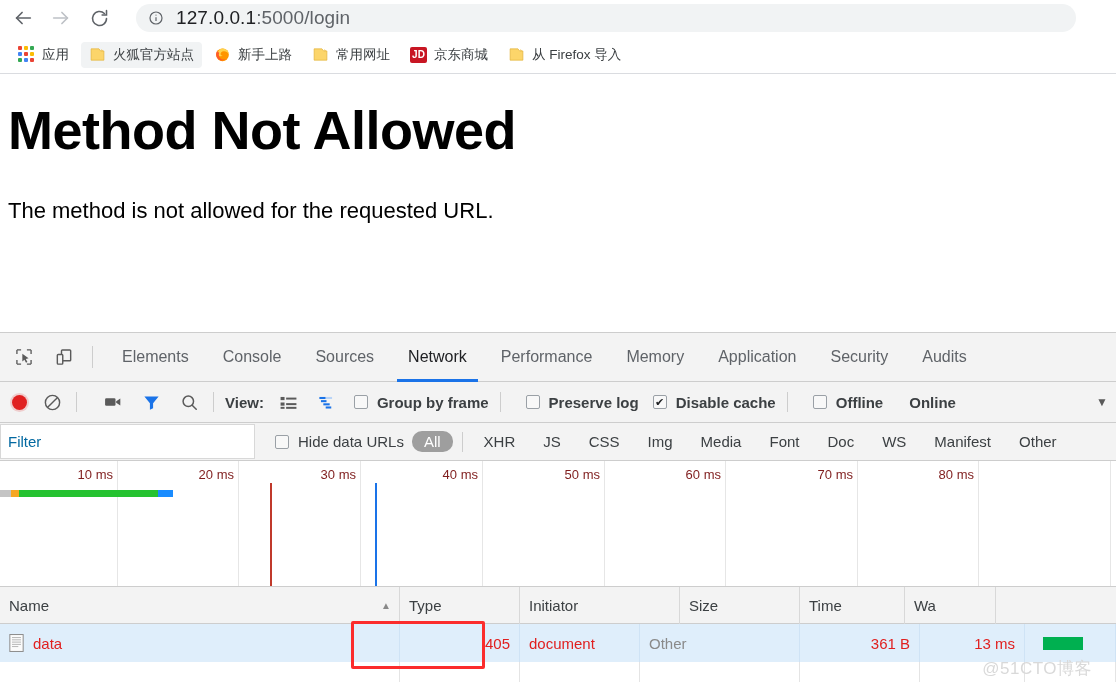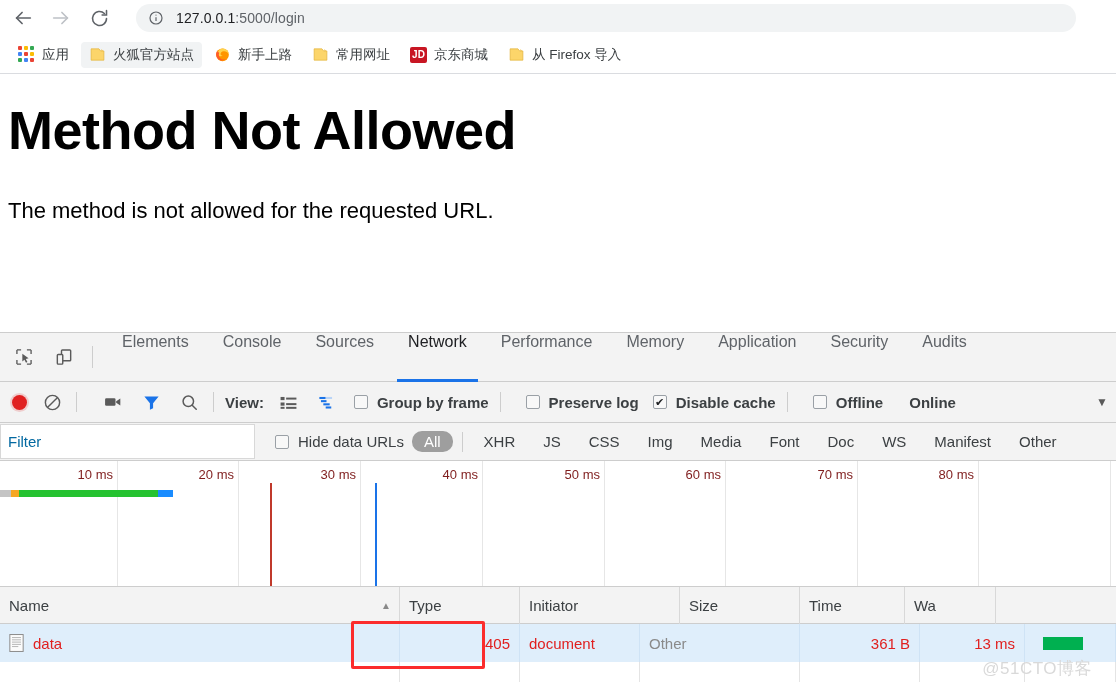--- a/index.html
+++ b/index.html
@@ -24,21 +24,21 @@
   }
   .nav-btn svg { display:block; }
   .nav-btn.disabled { color:#bdc1c6; }
   .omnibox {
     position:absolute; left:136px; top:4px; width:940px; height:28px;
     background:#f1f3f4; border-radius:14px;
     display:flex; align-items:center; padding:0 12px;
   }
   .omni-info { width:16px; height:16px; margin-right:12px; color:#5f6368; flex:none; }
   .omni-url {
-    font-size:14px; color:#5f6368; white-space:nowrap;
+    font-size:19px; color:#5f6368; white-space:nowrap;
     letter-spacing:0.1px;
   }
   .omni-url .host { color:#202124; }
 
   
   .bookmarks-bar {
     position:absolute; left:0; top:36px; width:1116px; height:38px;
     background:#ffffff; display:flex; align-items:center;
     border-bottom:1px solid #dadce0;
   }
@@ -78,21 +78,21 @@
     position:relative; height:49px; background:#f3f3f3;
     border-bottom:1px solid #cdcdcd; display:flex; align-items:center;
   }
   .dt-ico-btn {
     width:32px; height:32px; margin-left:8px; color:#5a5a5a;
     display:flex; align-items:center; justify-content:center;
   }
   .dt-sep { width:1px; height:22px; background:#cdcdcd; margin:0 12px; }
   .dt-tabs { display:flex; align-items:stretch; height:49px; }
   .dt-tab {
-    display:flex; align-items:flex-start; padding:0 17px;
+    display:flex; align-items:center; padding:0 17px;
     font-size:16px; color:#5f6368; position:relative; white-space:nowrap;
   }
   .dt-tab.selected { color:#202124; }
   .dt-tab.selected::after {
     content:""; position:absolute; left:6px; right:6px; bottom:0;
     height:3px; background:#1a73e8;
   }
 
   
   .net-controls {

